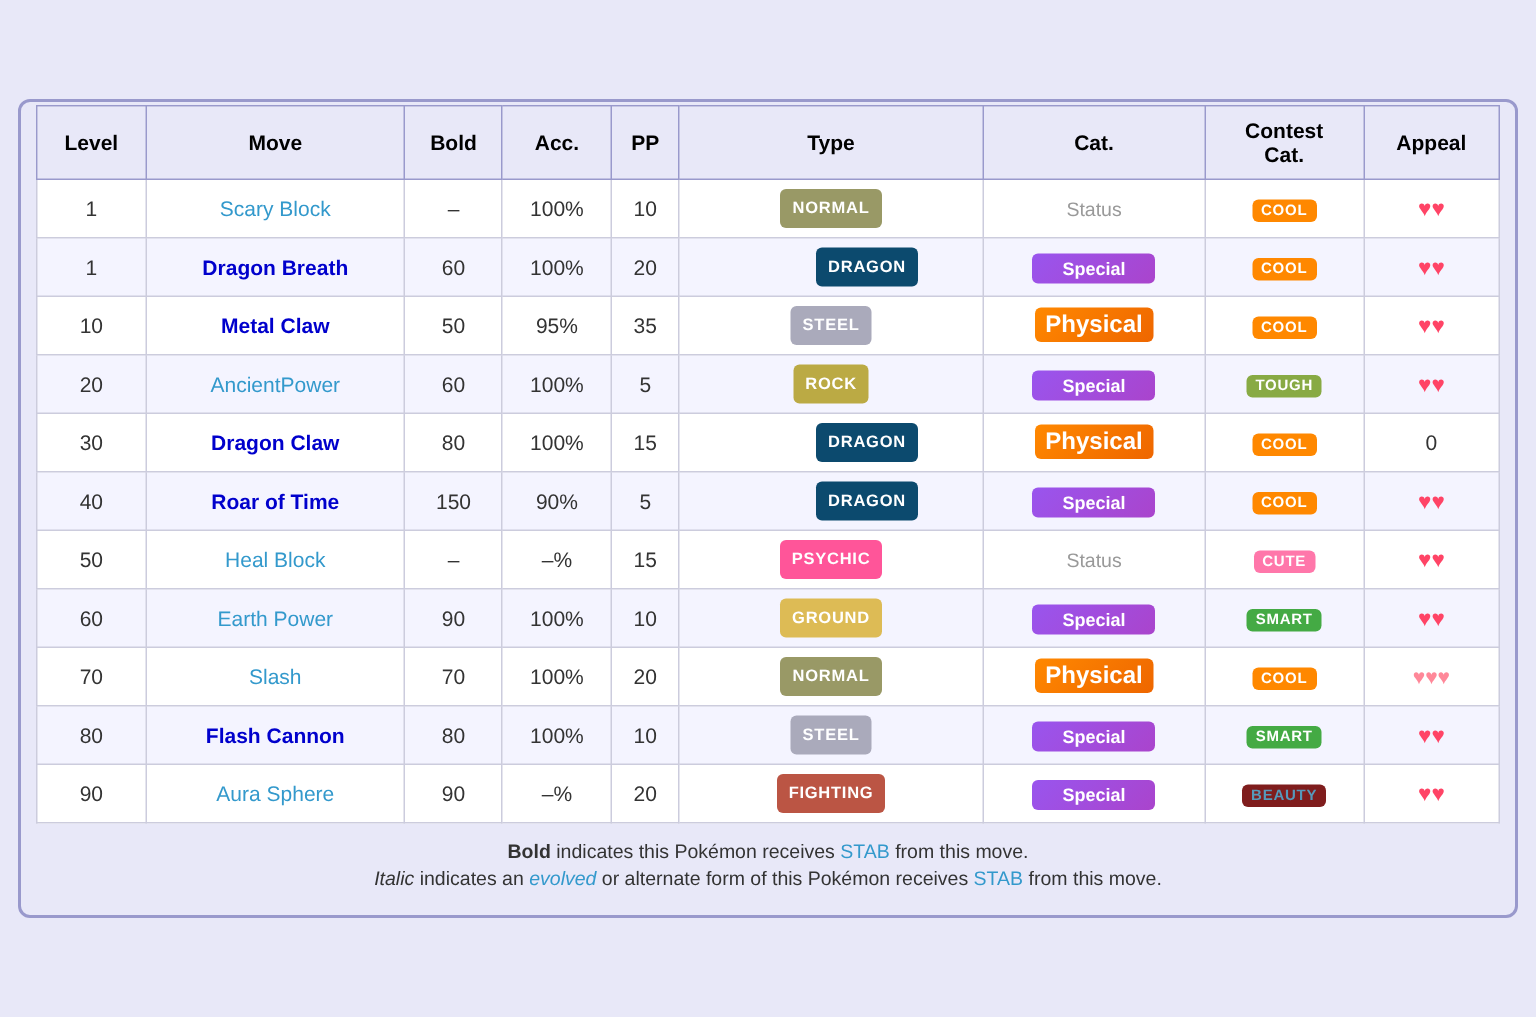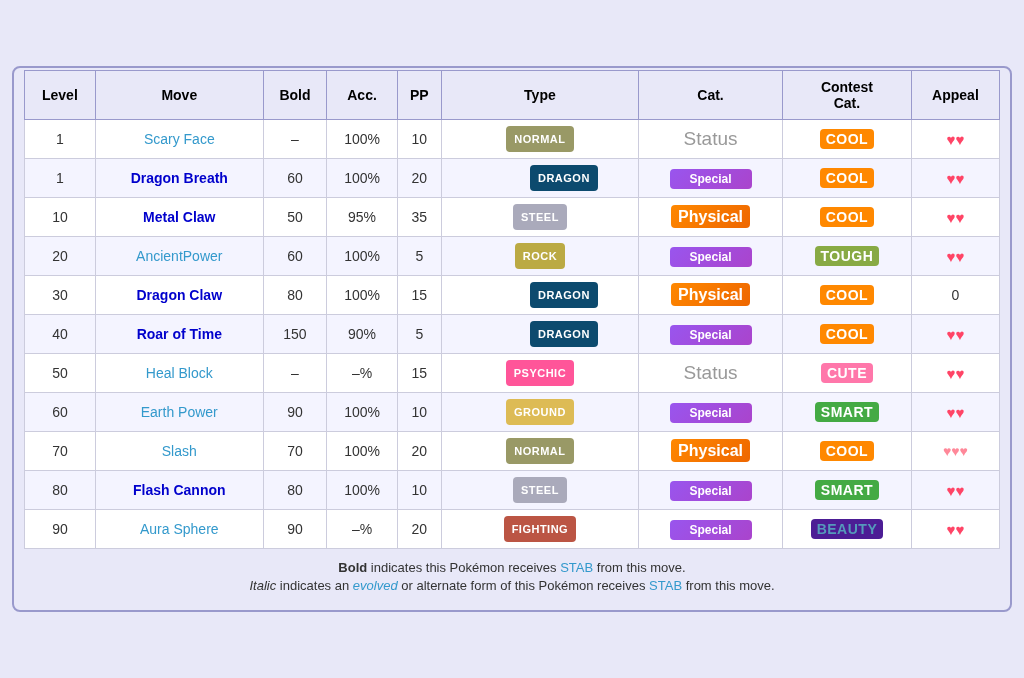--- a/index.html
+++ b/index.html
@@ -79,21 +79,21 @@
       letter-spacing: 0.5px;
       text-transform: uppercase;
     }
     .type-normal { background: #999966; }
     .type-dragon { background: #0c4a6e; margin-left: 48px; }
     .type-steel { background: #aaaabb; }
     .type-rock { background: #bbaa44; }
     .type-psychic { background: #ff5599; }
     .type-ground { background: #ddbb55; color: #fff; }
     .type-fighting { background: #bb5544; }
-    .cat-status { color: #999; font-size: 19px; }
+    .cat-status { color: #999; font-size: 13px; }
     .cat-special {
       background: linear-gradient(135deg, #9955ee, #aa44cc);
       color: #fff;
       border-radius: 4px;
       padding: 3px 20px;
       font-size: 12px;
       font-weight: bold;
     }
     .cat-physical {
       background: linear-gradient(135deg, #ff8800, #ee6600);
@@ -101,30 +101,30 @@
       border-radius: 4px;
       padding: 3px 7px;
       font-size: 16px;
       font-weight: bold;
     }
 
     .contest-badge {
       display: inline-block;
       padding: 2px 6px;
       border-radius: 4px;
-      font-size: 14px;
+      font-size: 10px;
       font-weight: bold;
       text-transform: uppercase;
       letter-spacing: 0.5px;
     }
     .contest-cool { background: #ff8800; color: #fff; }
     .contest-tough { background: #88aa44; color: #fff; }
     .contest-cute { background: #ff77aa; color: #fff; }
     .contest-smart { background: #44aa44; color: #fff; }
-    .contest-beauty { background: #4c1d95; color: #5599bb; }
+    .contest-beauty { background: #7f1d1d; color: #5599bb; }
 
     .hearts { color: #ff4466; font-size: 15px; }
     .heart-pink { color: #ff8899; }
 
     .footer {
       padding: 8px 10px 4px;
       font-size: 13px;
       text-align: center;
       color: #333;
     }
@@ -150,21 +150,21 @@
         <th>PP</th>
         <th>Type</th>
         <th>Cat.</th>
         <th>Contest<br>Cat.</th>
         <th>Appeal</th>
       </tr>
     </thead>
     <tbody id="table-body">
     <tr>
           <td>1</td>
-          <td><span class="move-normal">Scary Face</span></td>
+          <td><span class="move-normal">Scary Block</span></td>
           <td>–</td>
           <td>100%</td>
           <td>10</td>
           <td><span class="type-badge type-normal">NORMAL</span></td>
           <td><span class="cat-status">Status</span></td>
           <td><span class="contest-badge contest-cool">COOL</span></td>
           <td><span class="hearts">♥♥</span></td>
         </tr>
         <tr>
           <td>1</td>

